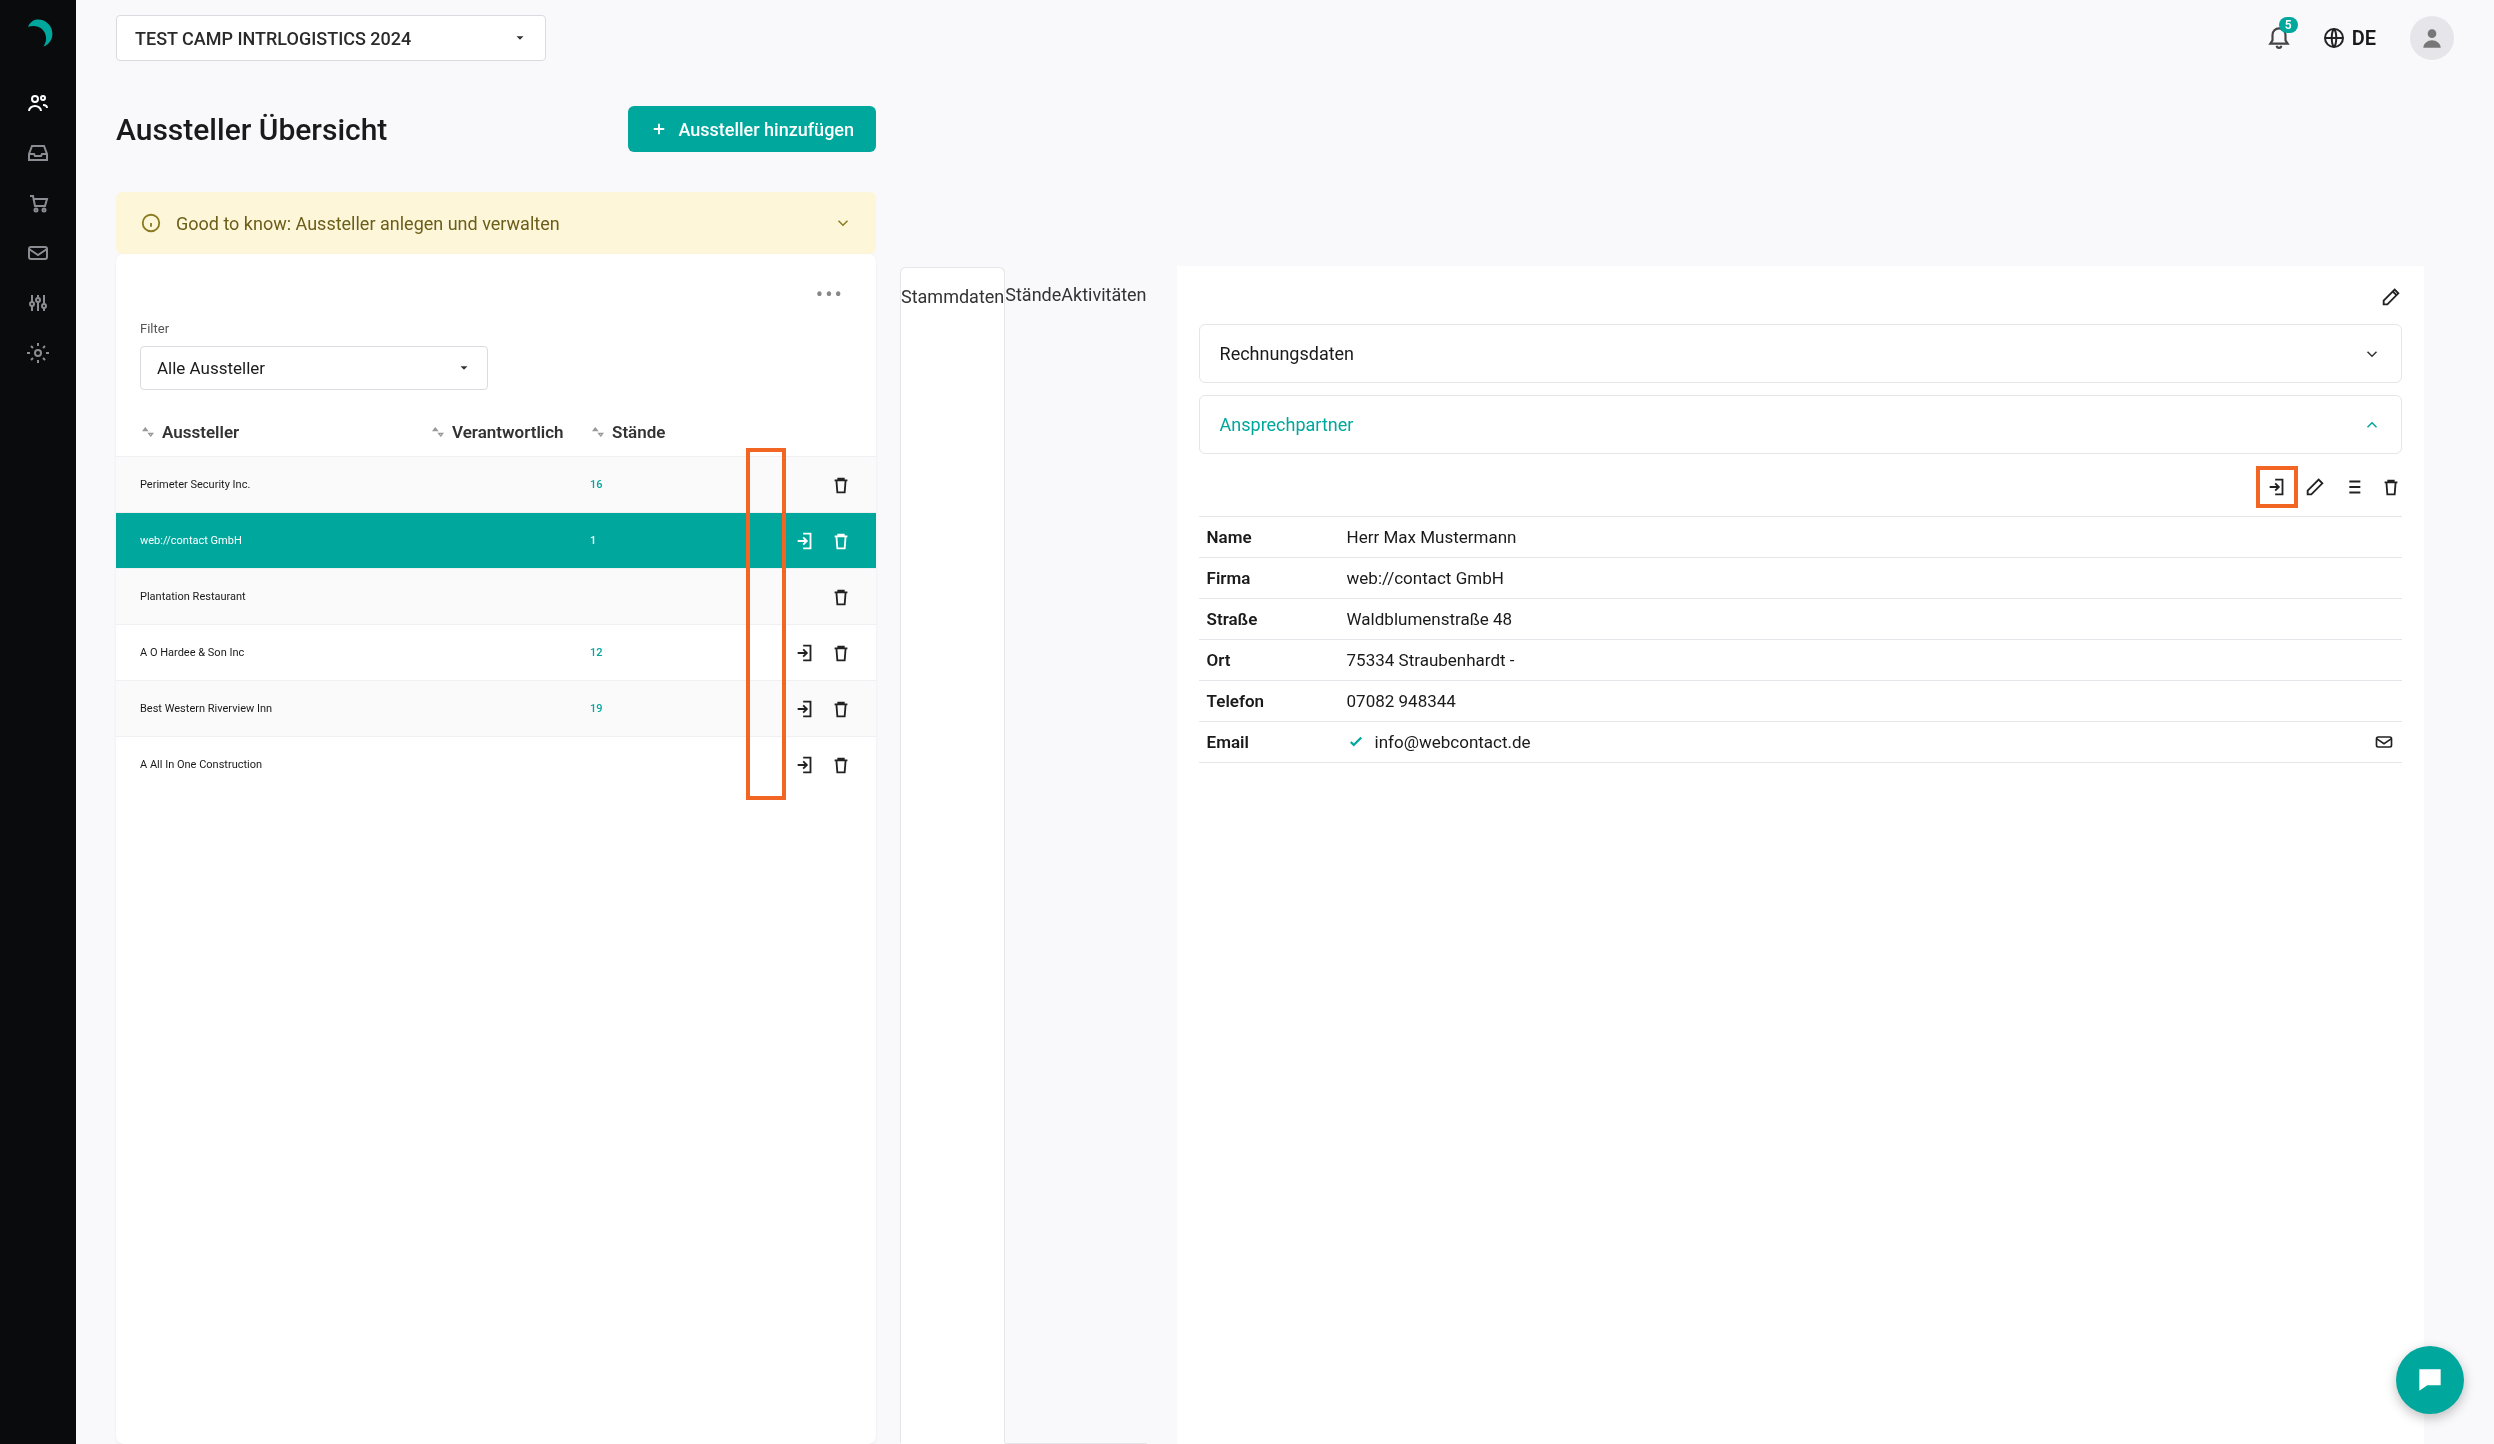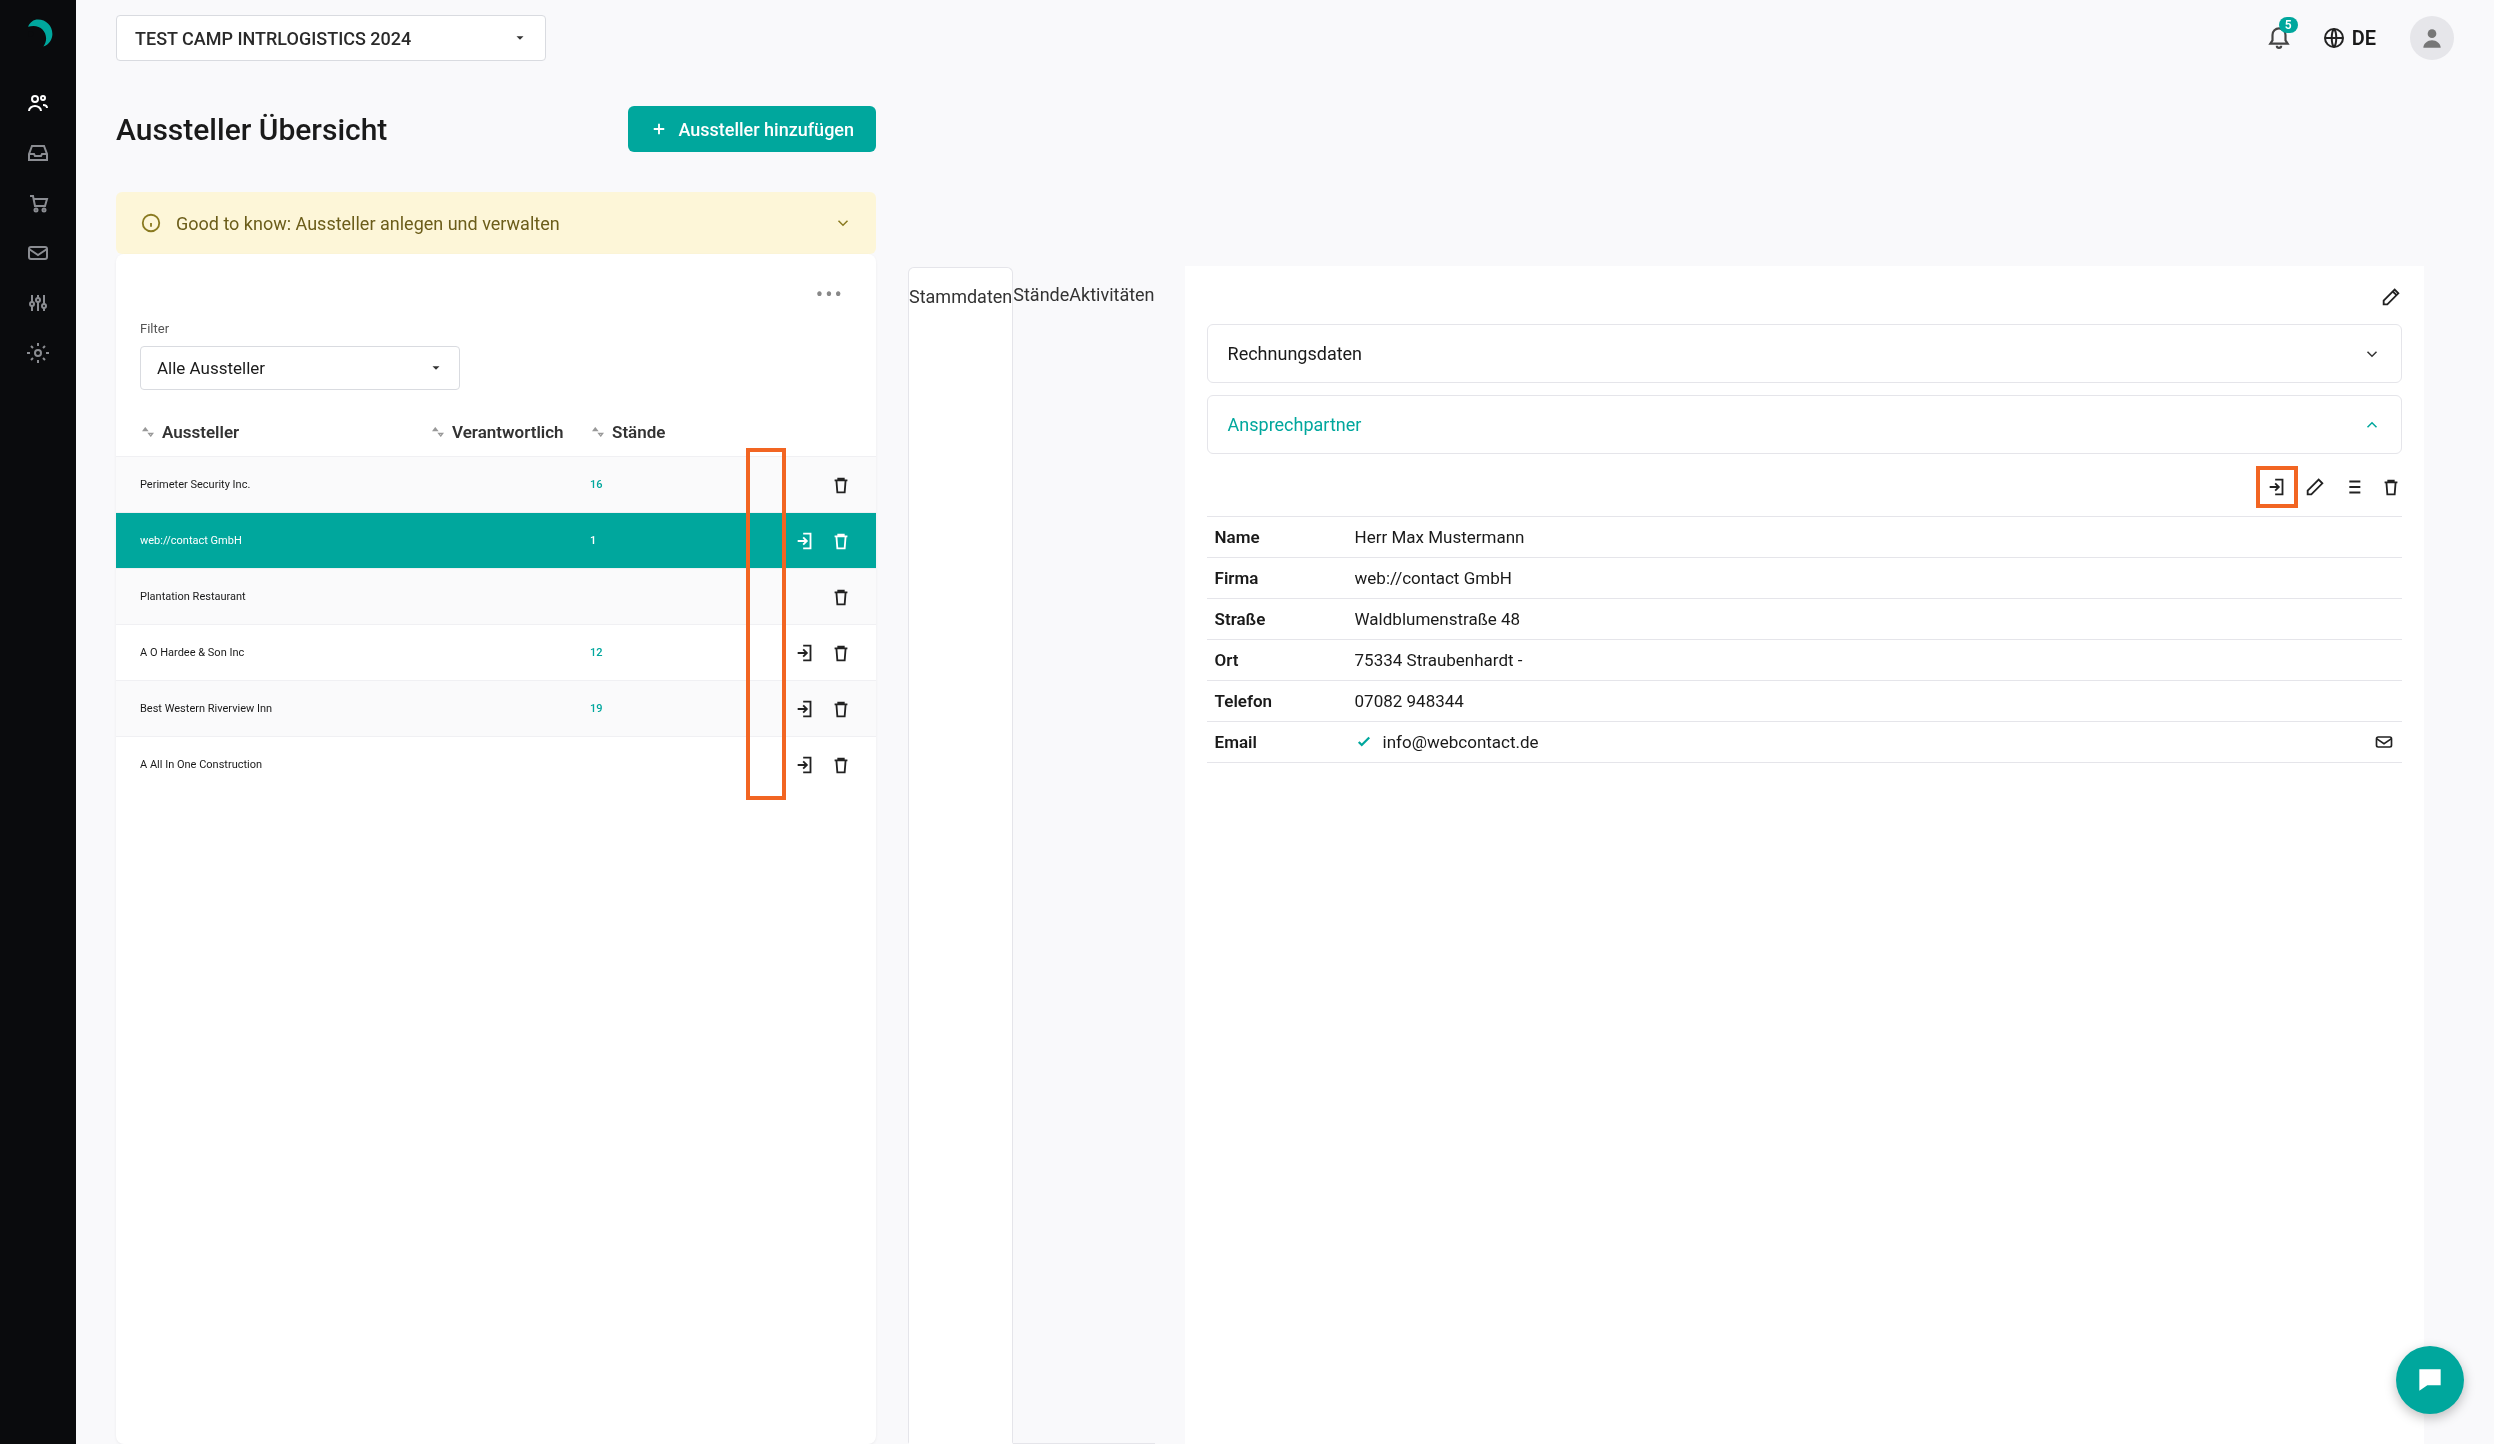--- a/index.html
+++ b/index.html
@@ -17,37 +17,37 @@
 
 .main { flex:1; display:flex; flex-direction:column; min-width:0; }
 .topbar { height:76px; display:flex; align-items:center; padding: 0 40px; gap:20px; }
 .camp-select { border:1px solid #d9dbe0; border-radius:4px; height:46px; padding:0 18px; min-width:430px; display:flex; align-items:center; justify-content:space-between; font-size:18px; font-weight:500; color:#2a2a2a; background:#fff; cursor:pointer; }
 .spacer { flex:1; }
 .bell-wrap { position:relative; cursor:pointer; }
 .badge { position:absolute; top:-6px; right:-6px; background:#00a79d; color:#fff; border-radius:10px; font-size:12px; font-weight:600; padding:1px 6px; }
 .lang { display:flex; align-items:center; gap:6px; font-size:20px; font-weight:600; cursor:pointer; margin-left:10px; }
 .avatar { width:44px; height:44px; border-radius:50%; background:#e6e6ea; display:flex; align-items:center; justify-content:center; margin-left:14px; }
 
-.content { flex:1; display:flex; padding: 0 40px 0 40px; gap:32px; min-height:0; overflow:hidden; }
+.content { flex:1; display:flex; padding: 0 40px 0 40px; gap:24px; min-height:0; overflow:hidden; }
 .left-col { width: 760px; flex-shrink:0; display:flex; flex-direction:column; }
 .right-col { flex:1; display:flex; flex-direction:row; padding-top: 190px; position:relative; }
 
 .page-head { display:flex; align-items:center; justify-content:flex-start; gap:30px; margin: 30px 0 40px 0; }
 .page-title { font-size:30px; font-weight:500; flex: 0 0 auto; }
 .head-spacer { flex:1; }
 .btn-add { background:#00a79d; color:#fff; border:none; border-radius:6px; height:46px; padding:0 22px; font-size:18px; font-weight:500; display:flex; align-items:center; gap:10px; cursor:pointer; }
 
 .alert-box { background:#fdf6d8; border-radius:6px; padding:20px 24px; display:flex; align-items:center; gap:14px; color:#6b5d1a; font-size:18px; }
 .alert-box .chev { margin-left:auto; }
 
 .card { background:#fff; border-radius:8px; box-shadow:0 1px 3px rgba(0,0,0,0.06); padding:24px 0 0 0; flex:1; display:flex; flex-direction:column; min-height:0; }
 .card-top { display:flex; padding:0 24px; }
 .more-dots { margin-left:auto; font-size:22px; color:#888; letter-spacing:2px; cursor:pointer; padding:4px 8px; }
 .filter-label { font-size:13px; color:#555; padding:0 24px; margin-top:10px; }
-.filter-select { margin:10px 24px 18px 24px; border:1px solid #d9dbe0; border-radius:4px; height:44px; width:320px; display:flex; align-items:center; justify-content:space-between; padding:0 16px; font-size:17px; cursor:pointer; }
+.filter-select { margin:10px 24px 18px 24px; border:1px solid #d9dbe0; border-radius:4px; height:44px; width:348px; display:flex; align-items:center; justify-content:space-between; padding:0 16px; font-size:17px; cursor:pointer; }
 
 .table { display:flex; flex-direction:column; flex:1; min-height:0; overflow:hidden; }
 .thead, .trow { display:grid; grid-template-columns: 290px 160px 130px 1fr; align-items:center; padding:0 24px; }
 .thead { height:48px; font-size:17px; font-weight:600; color:#333; }
 .th { display:flex; align-items:center; gap:6px; }
 .sort-icn { width:16px; height:16px; }
 .trow { height:56px; font-size:11px; border-top:1px solid #f0f0f3; position:relative; }
 .trow:nth-child(odd) { background:#fafafb; }
 .trow.sel { background:#00a79d; color:#fff; }
 .trow .stande-val { color:#00a79d; font-weight:500; }

